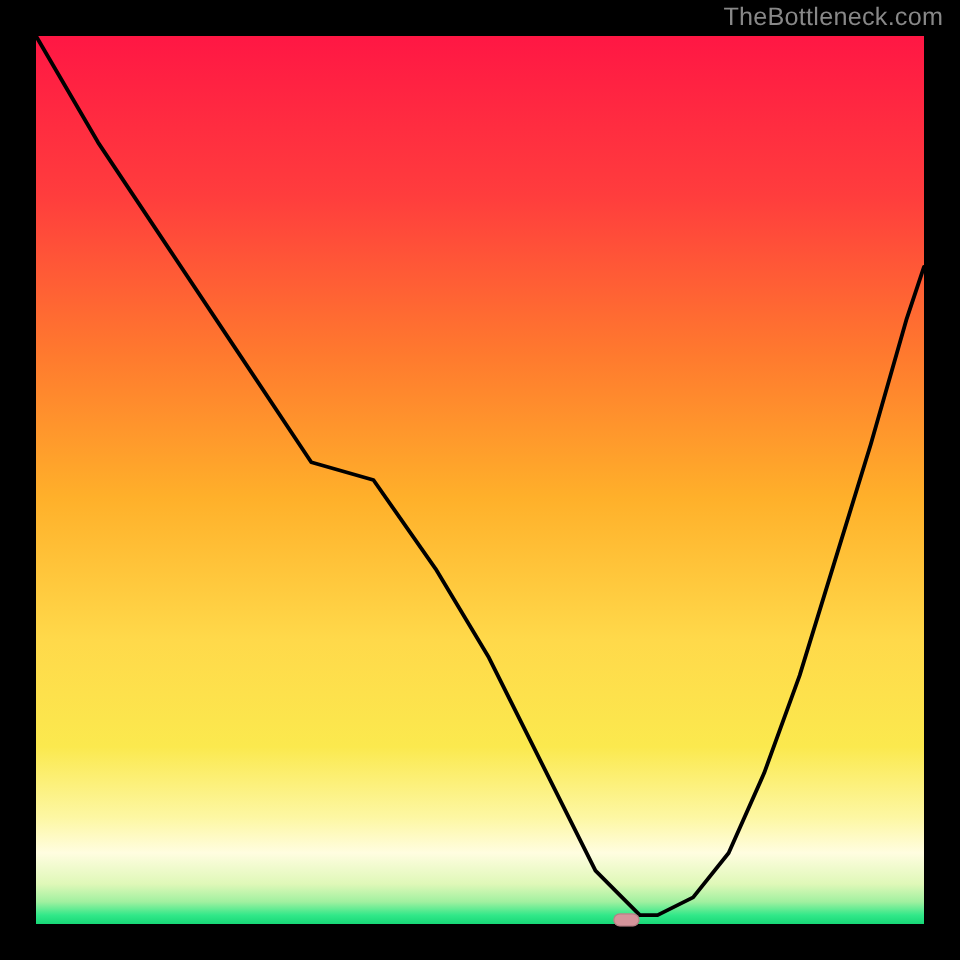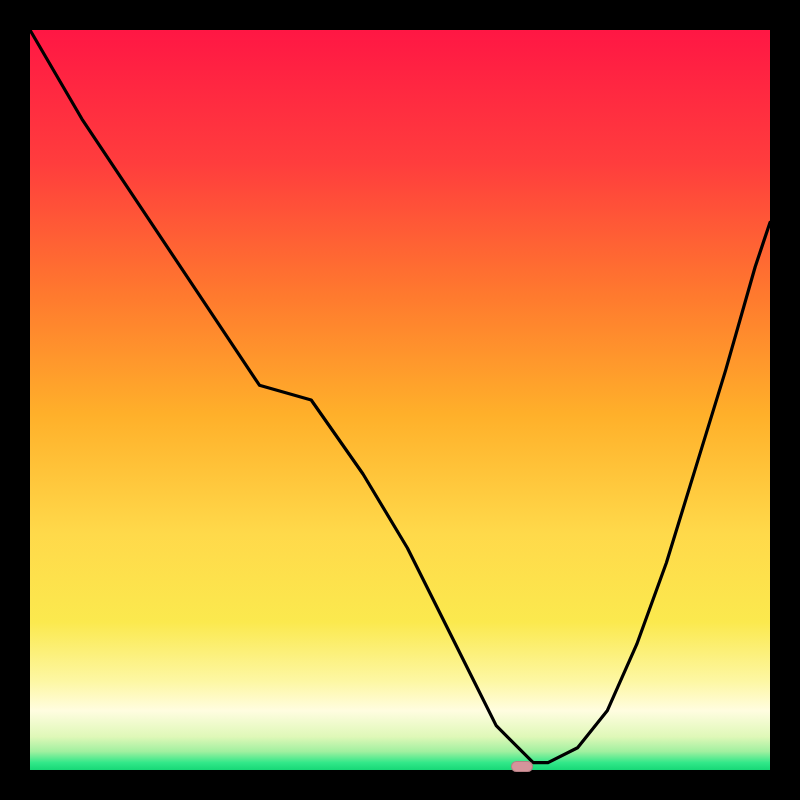--- a/index.html
+++ b/index.html
@@ -57,20 +57,21 @@
     border-radius: 6px;
     background: #d5949b;
     box-shadow: 0 0 0 1px rgba(0,0,0,0.15) inset;
   }
 </style>
 </head>
 <body>
 
 <div class="outer">
 
+  <div class="watermark">TheBottleneck.com</div>
 
   <div class="plot-area">
 
     <svg class="gradient" viewBox="0 0 740 740" preserveAspectRatio="none">
       <defs>
         <linearGradient id="bg" x1="0" y1="0" x2="0" y2="1" gradientUnits="objectBoundingBox">
             <stop offset="0%" stop-color="#ff1744"></stop>
             <stop offset="18%" stop-color="#ff3d3d"></stop>
             <stop offset="36%" stop-color="#ff7a2e"></stop>
             <stop offset="52%" stop-color="#ffb02a"></stop>

